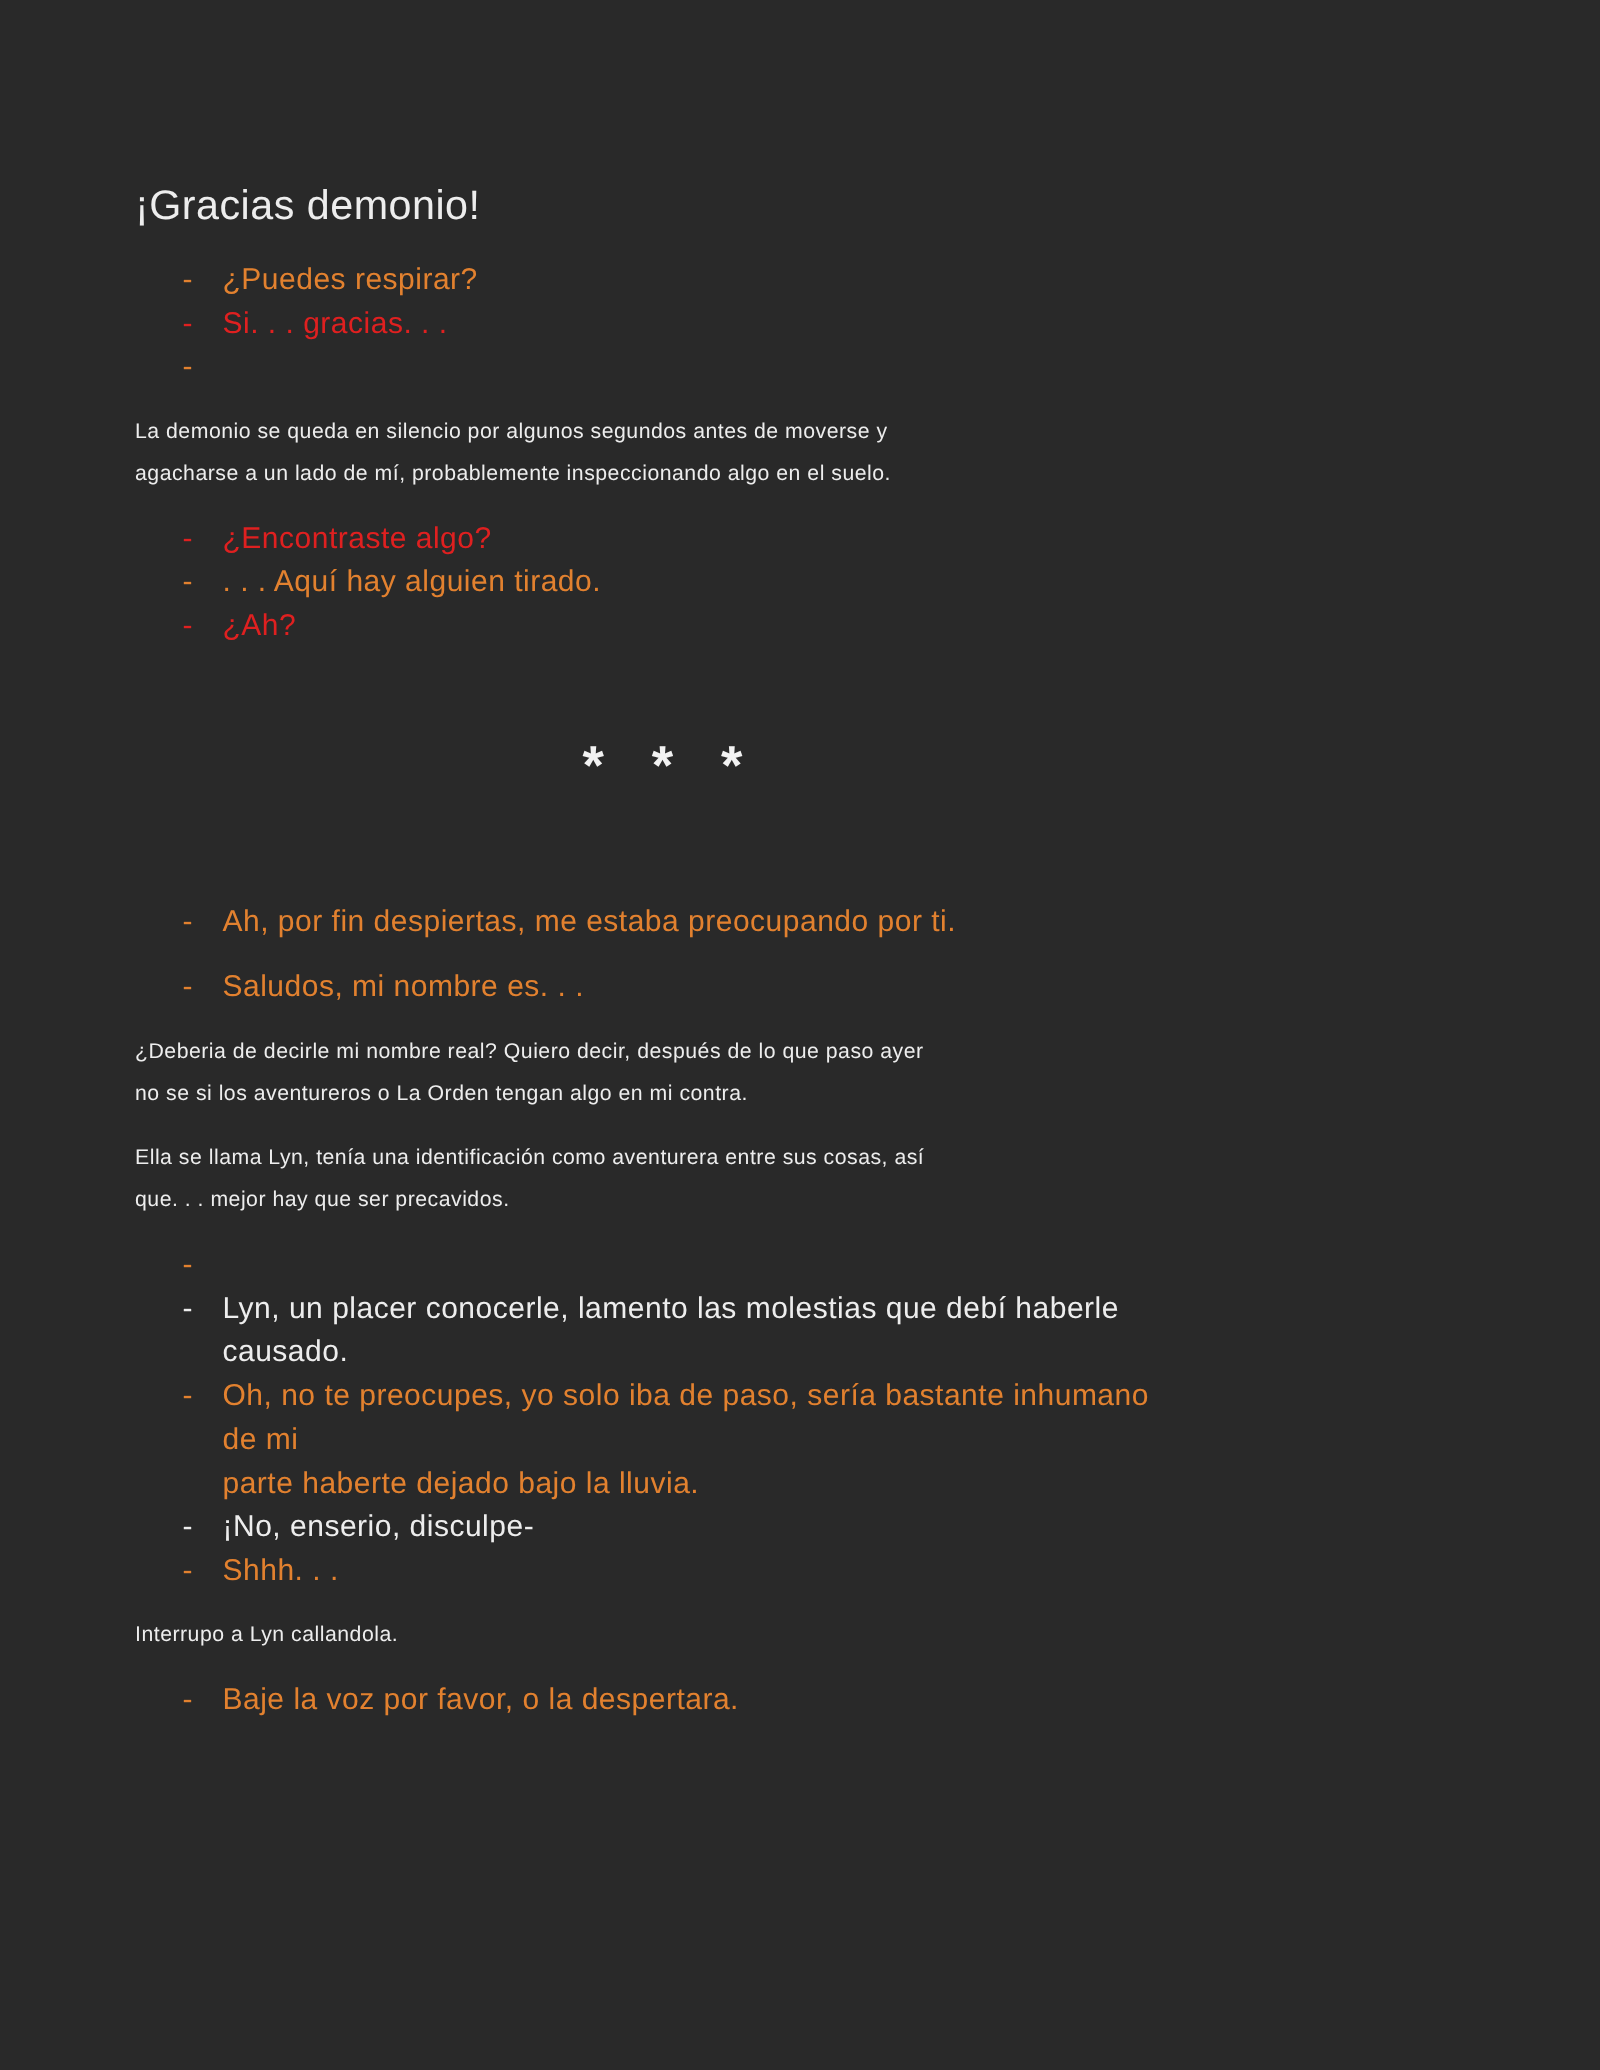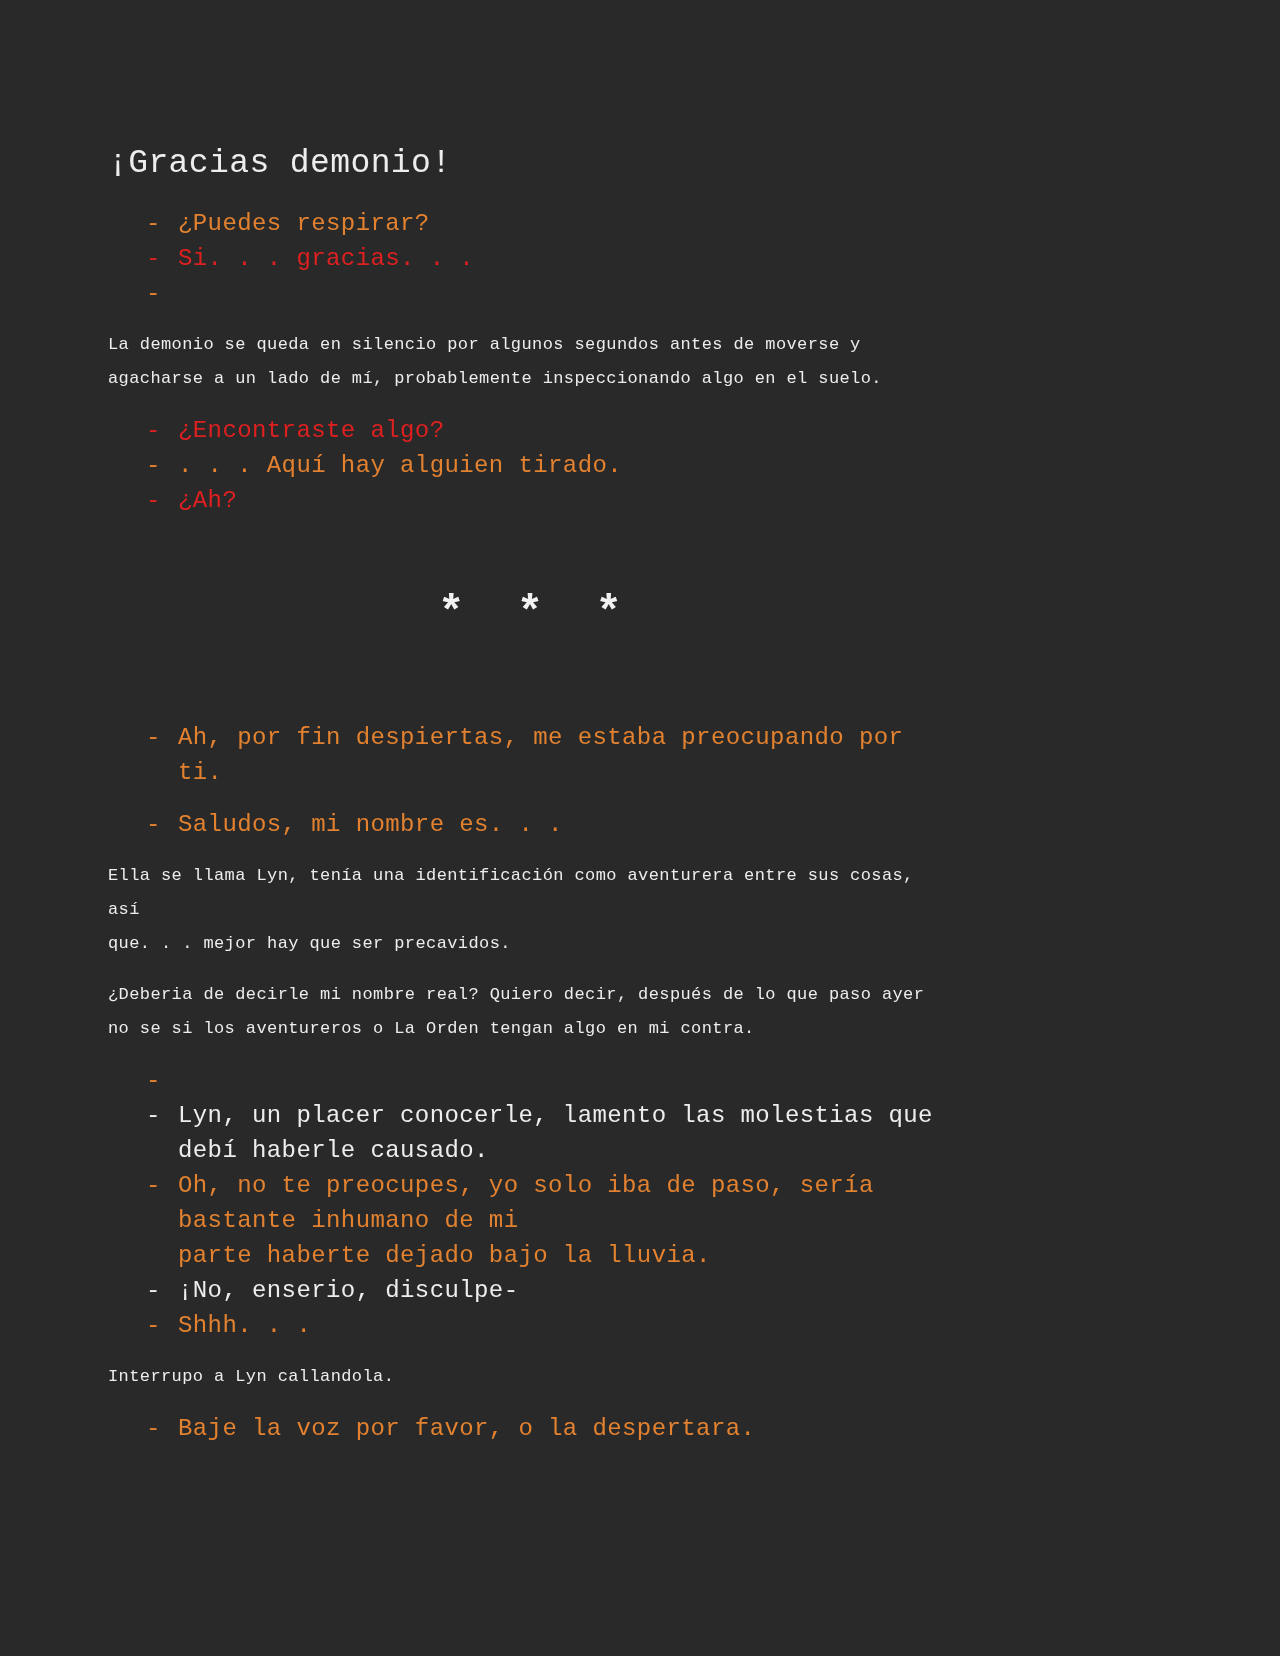--- a/index.html
+++ b/index.html
@@ -6,21 +6,21 @@
     margin: 0;
     padding: 0;
     background: #292929;
   }
   .page {
     position: relative;
     width: 1060px;
     height: 1656px;
     background: #292929;
     overflow: hidden;
-    font-family: Liberation Mono, monospace;
+    font-family: Liberation Sans, sans-serif;
     color: #ededed;
     letter-spacing: 0.4px;
   }
   .content {
     padding: 142px 108px 0 108px;
     box-sizing: border-box;
   }
   .story-title {
     font-size: 33px;
     line-height: 44px;
@@ -124,25 +124,25 @@
     </div>
 
 
     <div class="dialogue">
       <div class="d-item" data-tone="orange">
         <span class="d-marker">-</span>
         <span class="d-text">Saludos, mi nombre es. . .</span>
       </div>
     </div>
 
+    <p class="para">¿Deberia de decirle mi nombre real? Quiero decir, después de lo que paso ayer
+no se si los aventureros o La Orden tengan algo en mi contra.</p>
+
     <p class="para">Ella se llama Lyn, tenía una identificación como aventurera entre sus cosas, así
 que. . . mejor hay que ser precavidos.</p>
-
-    <p class="para">¿Deberia de decirle mi nombre real? Quiero decir, después de lo que paso ayer
-no se si los aventureros o La Orden tengan algo en mi contra.</p>
 
     <div class="dialogue">
       <div class="d-item" data-tone="orange">
         <span class="d-marker">-</span>
       </div>
       <div class="d-item" data-tone="white">
         <span class="d-marker">-</span>
         <span class="d-text">Lyn, un placer conocerle, lamento las molestias que debí haberle causado.</span>
       </div>
       <div class="d-item" data-tone="orange">

